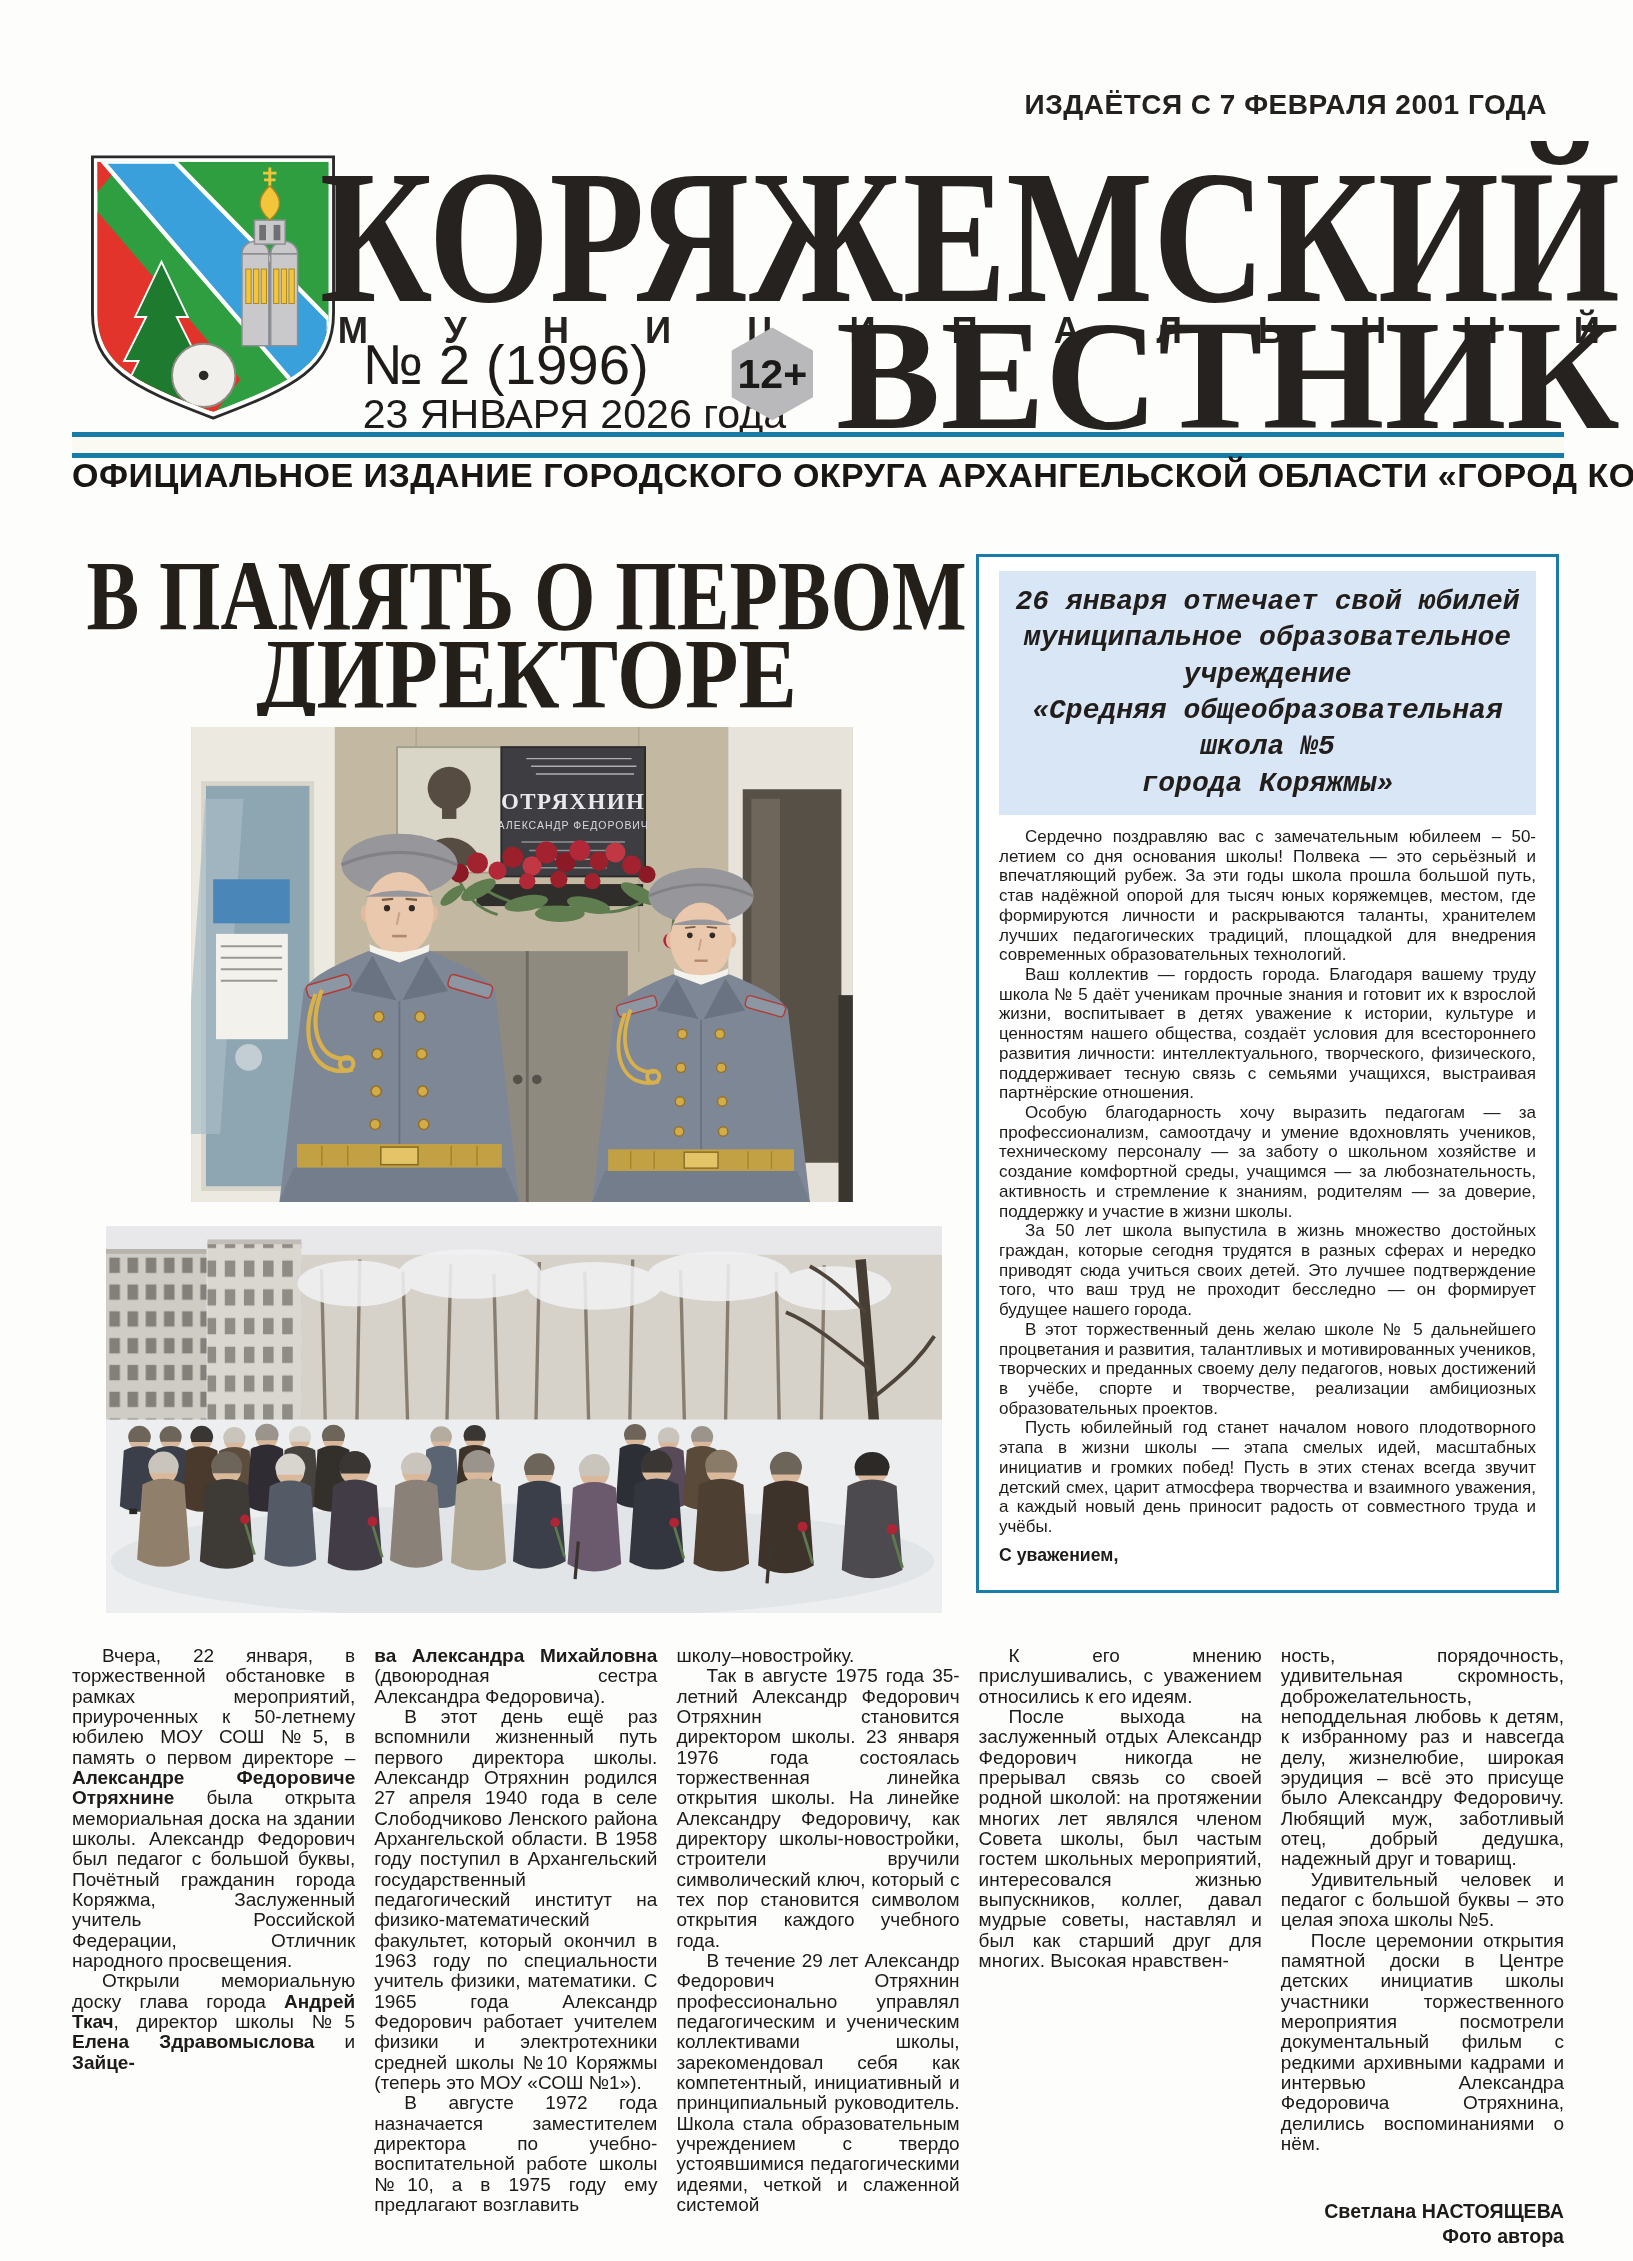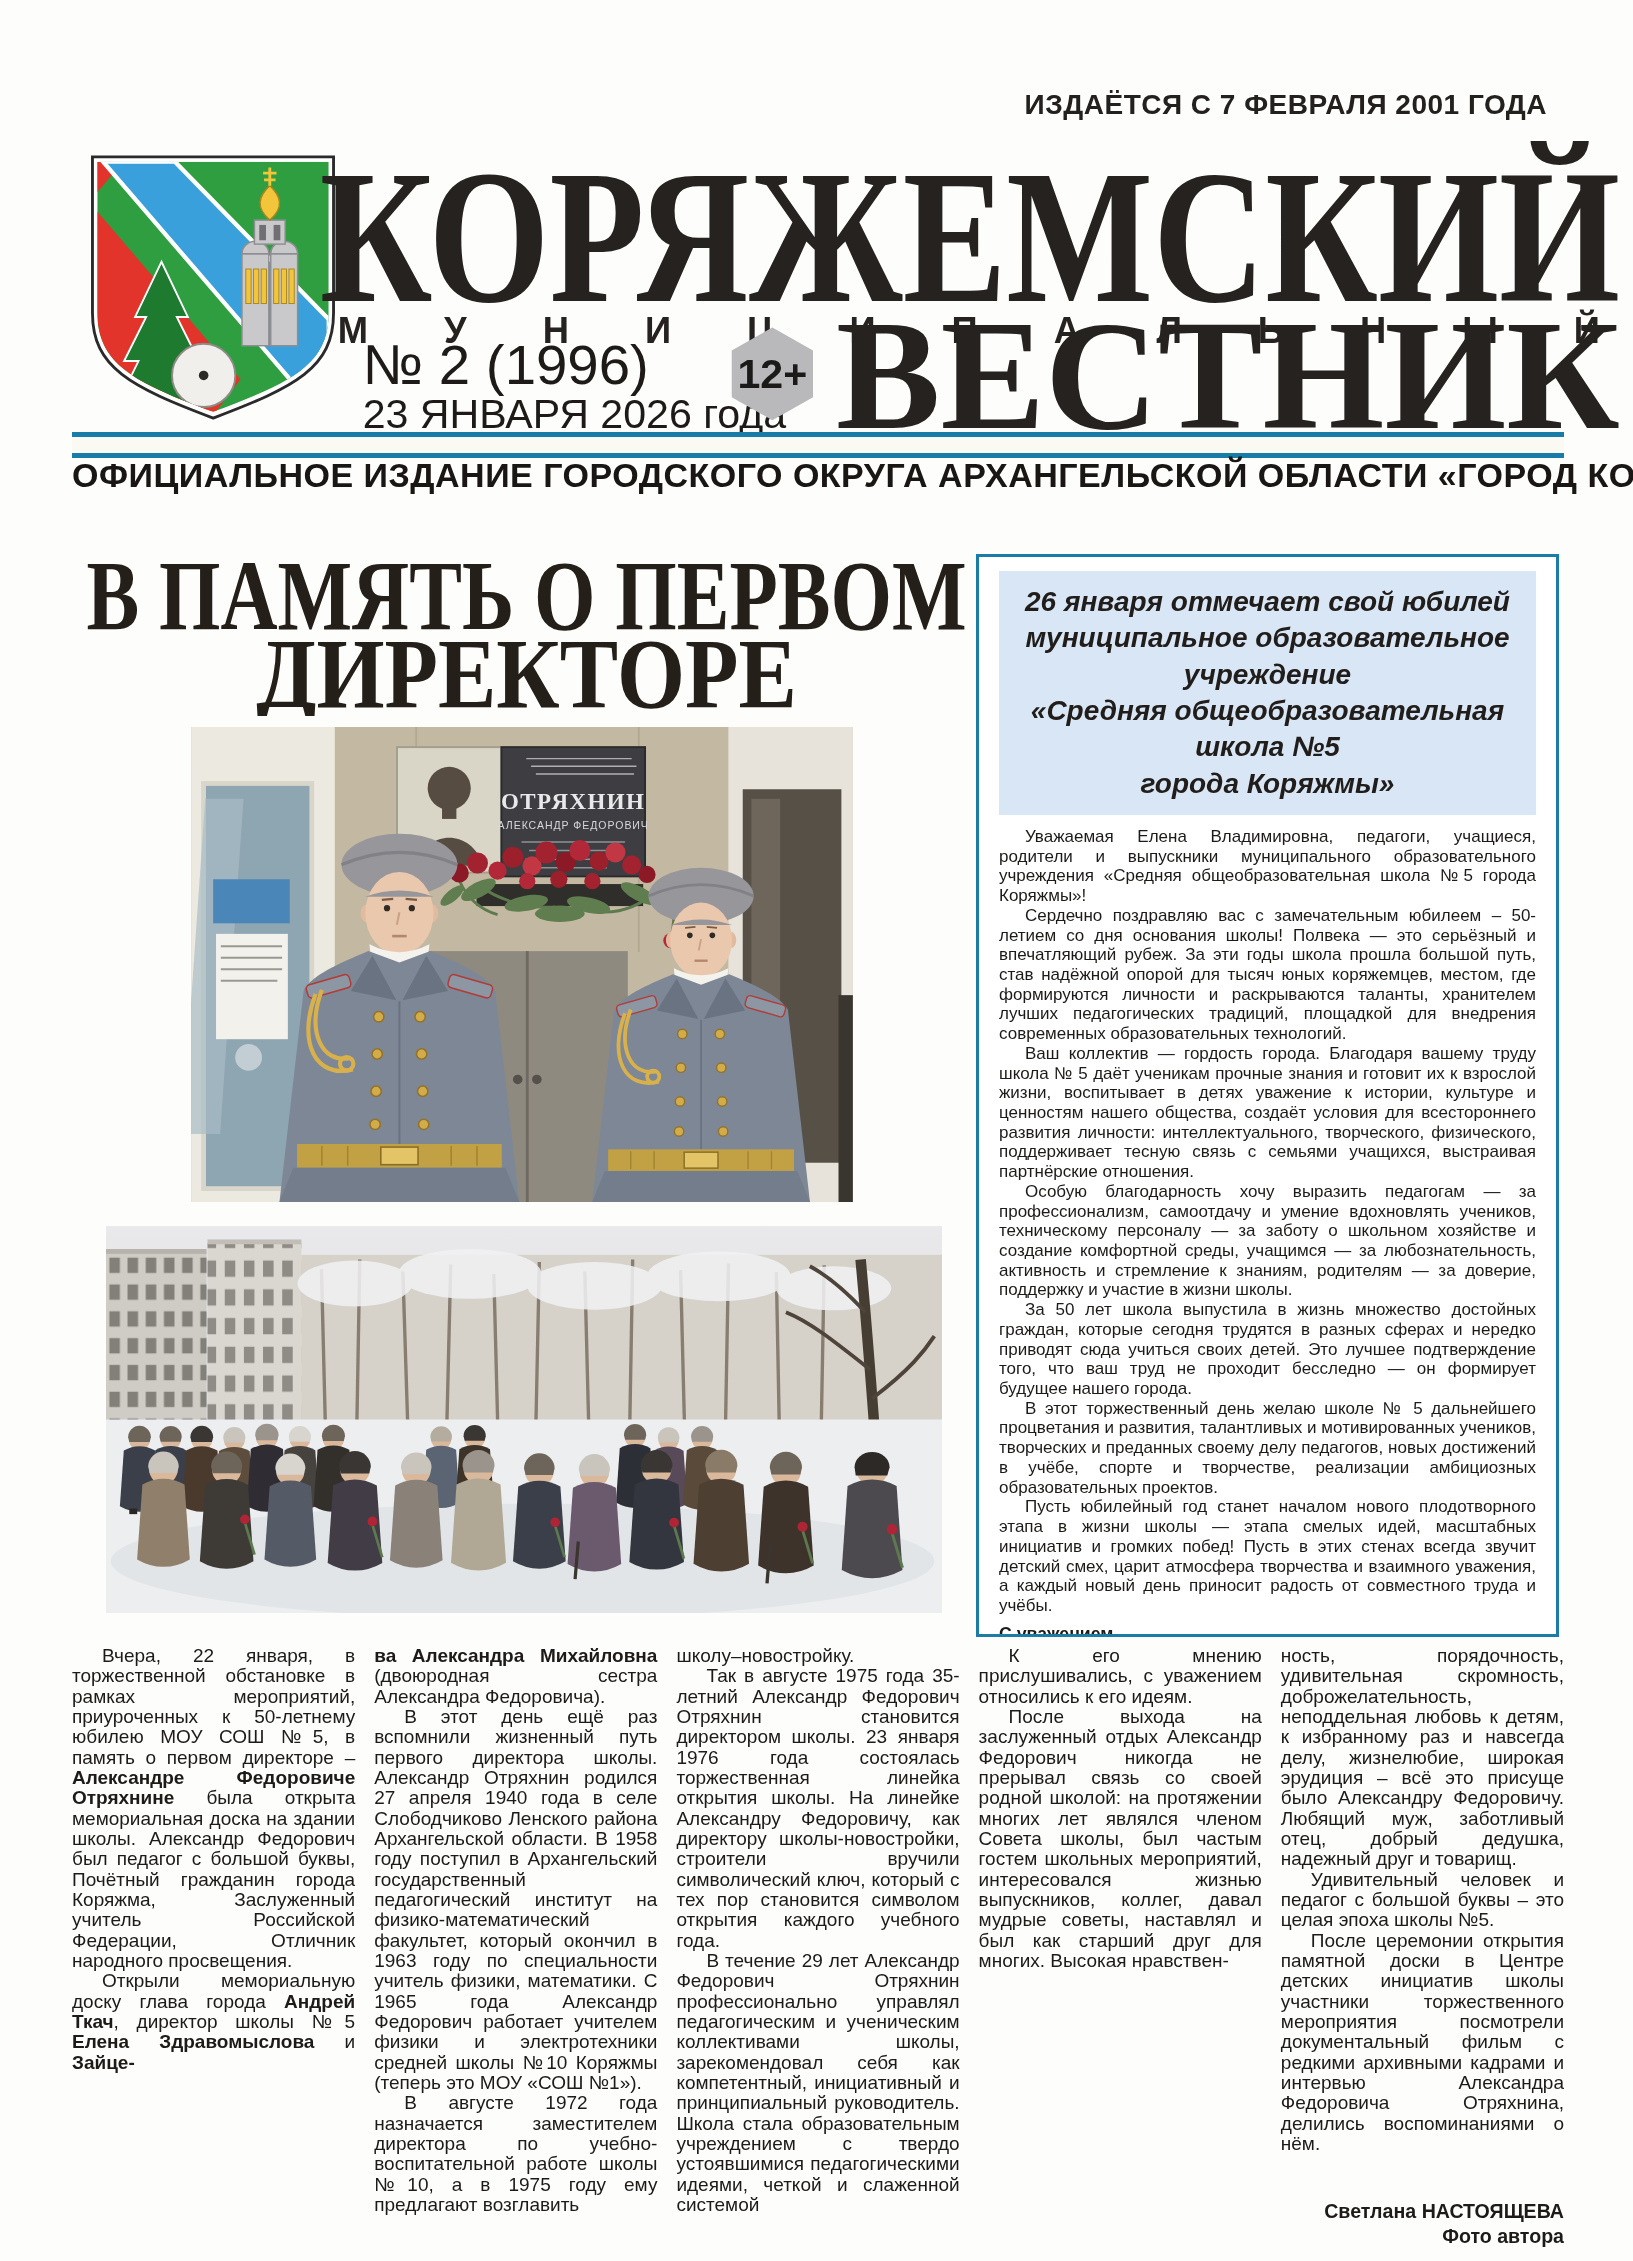--- a/index.html
+++ b/index.html
@@ -20,21 +20,21 @@
   #headline-svg{left:72px;top:539px;width:909px;height:177px;}
 
   
   #photo1{left:191px;top:727px;width:662px;height:475px;}
   #photo2{left:106px;top:1226px;width:836px;height:387px;}
 
   
   #greeting-box{left:976px;top:554px;width:583px;min-height:1039px;max-height:1083px;overflow:hidden;
                 box-sizing:border-box;border:3.4px solid #1b7ca8;background:#ffffff;padding:14.4px 20px 16.3px;}
   .box-title{background:#d9e6f5;padding:12.4px 5.7px;text-align:center;margin-bottom:12.4px;}
-  .box-title div{font-family:Liberation Sans, sans-serif;font-style:italic;font-weight:bold;
+  .box-title div{font-family:Liberation Mono, monospace;font-style:italic;font-weight:bold;
                  font-size:28px;line-height:1.3;color:#211d1a;}
   .box-body{font-size:17px;line-height:1.16;text-align:justify;color:#1d1a17;}
   .box-body p{margin:0;text-indent:26px;}
   .signoff{margin-top:7.7px;font-weight:bold;font-size:17.7px;line-height:1.3;color:#1d1a17;}
 
   
   #article{left:72px;top:1646px;width:1492px;height:616px;display:flex;gap:19px;overflow:hidden;}
   .col{flex:1;font-size:19px;line-height:1.07;text-align:justify;color:#1d1a17;}
   .col p{margin:0;text-indent:30px;}
   .col p.cont{text-indent:0;}
@@ -455,21 +455,20 @@
   </svg>
 
   <div class="abs" id="greeting-box">
     <div class="box-title">
       <div>26 января отмечает свой юбилей</div>
       <div>муниципальное  образовательное учреждение</div>
       <div>«Средняя общеобразовательная школа №5</div>
       <div>города Коряжмы»</div>
     </div>
     <div class="box-body">
-        <p>Уважаемая Елена Владимировна,  педагоги, учащиеся, родители  и выпускники муниципального  образовательного учреждения  «Средняя общеобразовательная школа №5 города Коряжмы»!</p>
         <p>Сердечно поздравляю вас с замечательным юбилеем – 50-летием со дня основания школы! Полвека — это серьёзный и впечатляющий рубеж. За эти годы школа прошла большой путь, став надёжной опорой для тысяч юных коряжемцев, местом, где формируются личности и раскрываются таланты, хранителем лучших педагогических традиций, площадкой для внедрения современных образовательных технологий.</p>
         <p>Ваш коллектив — гордость города. Благодаря вашему труду школа № 5 даёт ученикам прочные знания и готовит их к взрослой жизни, воспитывает в детях уважение к истории, культуре и ценностям нашего общества, создаёт условия для всестороннего развития личности: интеллектуального, творческого, физического, поддерживает тесную связь с семьями учащихся, выстраивая партнёрские отношения.</p>
         <p>Особую благодарность хочу выразить педагогам — за профессионализм, самоотдачу и умение вдохновлять учеников, техническому персоналу — за заботу о школьном хозяйстве и создание комфортной среды, учащимся — за любознательность, активность и стремление к знаниям, родителям — за доверие, поддержку и участие в жизни школы.</p>
         <p>За 50 лет школа выпустила в жизнь множество достойных граждан, которые сегодня трудятся в разных сферах и нередко приводят сюда учиться своих детей. Это лучшее подтверждение того, что ваш труд не проходит бесследно — он формирует будущее нашего города.</p>
         <p>В этот торжественный день желаю школе № 5 дальнейшего процветания и развития, талантливых и мотивированных учеников, творческих и преданных своему делу педагогов, новых достижений в учёбе, спорте и творчестве, реализации амбициозных образовательных проектов.</p>
         <p>Пусть юбилейный год станет началом нового плодотворного этапа в жизни школы — этапа смелых идей, масштабных инициатив и громких побед! Пусть в этих стенах всегда звучит детский смех, царит атмосфера творчества и взаимного уважения, а каждый новый день приносит радость от совместного труда и учёбы.</p>
       </div>
     <div class="signoff">
       <div>С уважением,</div>
 

